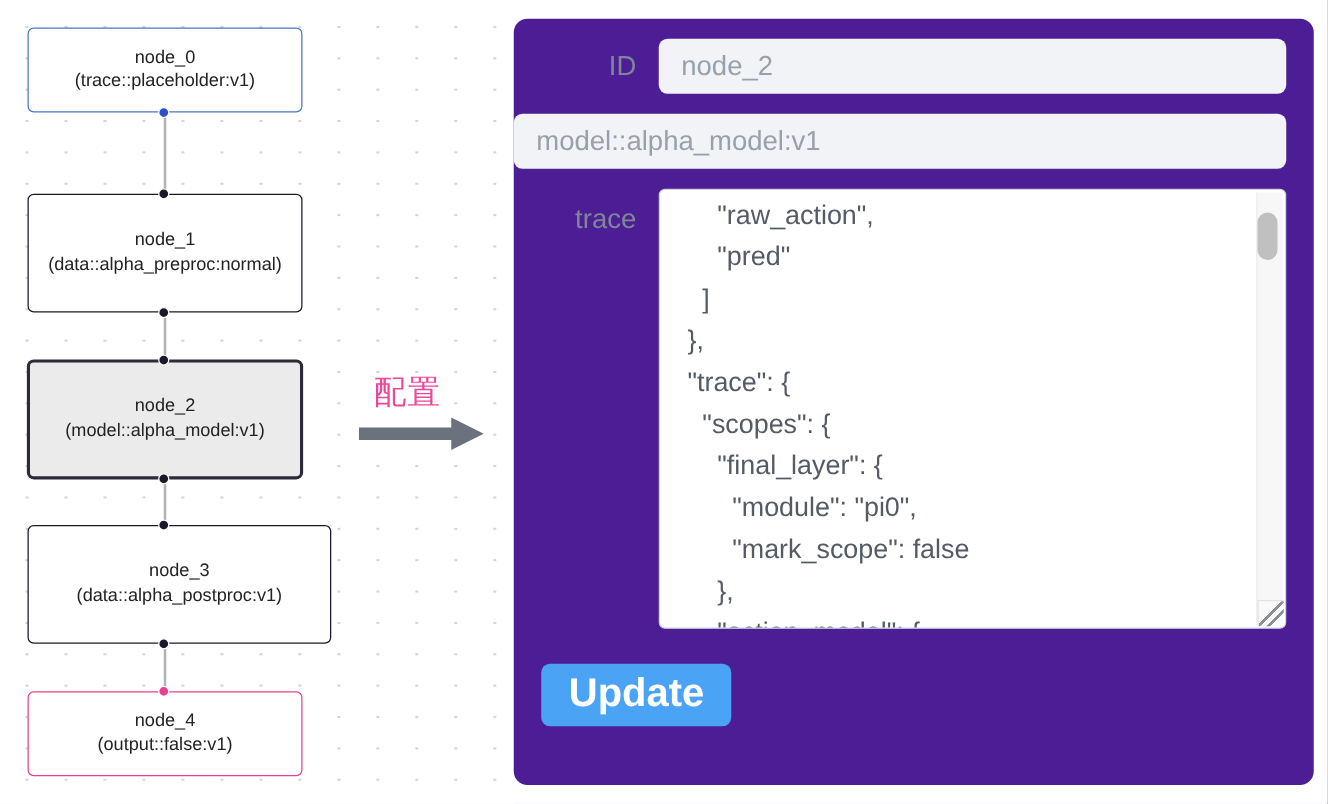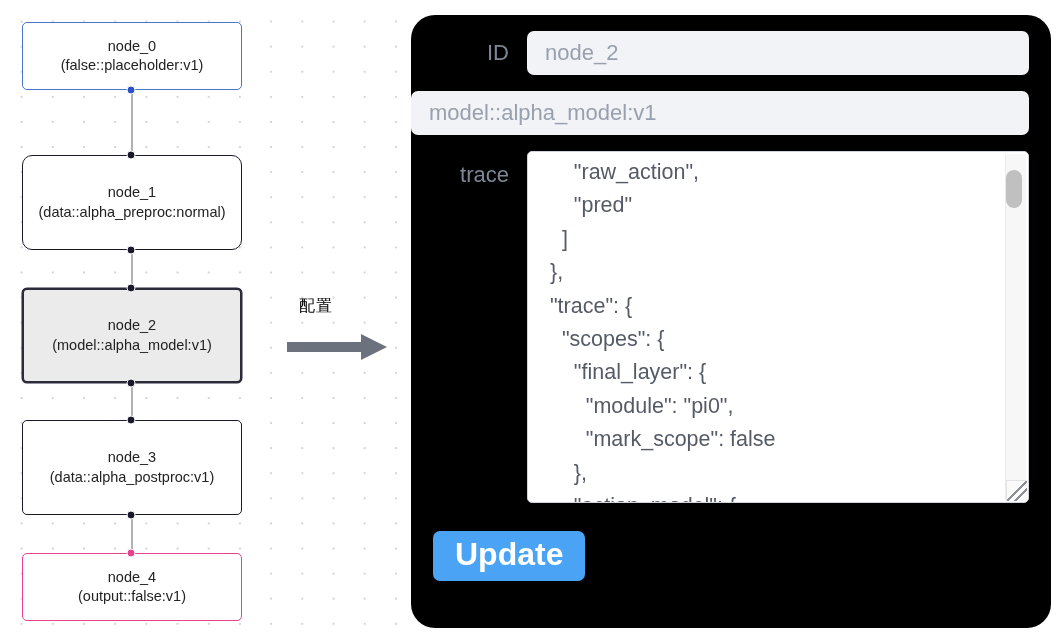--- a/index.html
+++ b/index.html
@@ -89,41 +89,41 @@
     left: 287px;
     top: 296px;
     width: 112px;
     height: 70px;
     z-index: 5;
   }
   #arrow-caption {
     position: absolute;
     left: 12px;
     top: 0;
-    font-size: 16px;
-    color: #000000;
+    font-size: 26px;
+    color: #ec4899;
     font-family: "DejaVu Sans", "Liberation Sans", sans-serif;
     letter-spacing: 1px;
     white-space: nowrap;
   }
   #arrow-shape {
     position: absolute;
     left: 0;
     top: 36px;
   }
 
   
   #config-panel {
     position: absolute;
     left: 411px;
     top: 15px;
     width: 640px;
     height: 613px;
-    background: #000000;
-    border-radius: 24px;
+    background: #4c1d95;
+    border-radius: 11px;
     box-sizing: border-box;
     padding: 16px 22px 0 0;
     overflow: hidden;
     z-index: 10;
   }
   .field-row {
     display: flex;
     align-items: flex-start;
     margin-bottom: 16px;
   }
@@ -237,39 +237,39 @@
 
   <div id="flow-canvas">
 
     <div class="edge" style="left:131px; top:90px; height:65px;"></div>
     <div class="edge" style="left:131px; top:250px; height:38px;"></div>
     <div class="edge" style="left:131px; top:383px; height:37px;"></div>
     <div class="edge" style="left:131px; top:515px; height:38px;"></div>
 
     <div class="node is-input" style="left:22px; top:22px; width:220px; height:68px;">
       <span class="label">node_0
-(false::placeholder:v1)</span>
+(trace::placeholder:v1)</span>
     </div>
     <div class="handle blue" style="left:131px; top:90px;"></div>
 
-    <div class="node" style="left:22px; top:155px; width:220px; height:95px;border-radius:10px;">
+    <div class="node" style="left:22px; top:155px; width:220px; height:95px;">
       <span class="label">node_1
 (data::alpha_preproc:normal)</span>
     </div>
     <div class="handle" style="left:131px; top:155px;"></div>
     <div class="handle" style="left:131px; top:250px;"></div>
 
     <div class="node is-selected" style="left:22px; top:288px; width:220px; height:95px;">
       <span class="label">node_2
 (model::alpha_model:v1)</span>
     </div>
     <div class="handle" style="left:131px; top:288px;"></div>
     <div class="handle" style="left:131px; top:383px;"></div>
 
-    <div class="node" style="left:22px; top:420px; width:220px; height:95px;">
+    <div class="node" style="left:22px; top:420px; width:243px; height:95px;">
       <span class="label">node_3
 (data::alpha_postproc:v1)</span>
     </div>
     <div class="handle" style="left:131px; top:420px;"></div>
     <div class="handle" style="left:131px; top:515px;"></div>
 
     <div class="node is-output" style="left:22px; top:553px; width:220px; height:68px;">
       <span class="label">node_4
 (output::false:v1)</span>
     </div>

